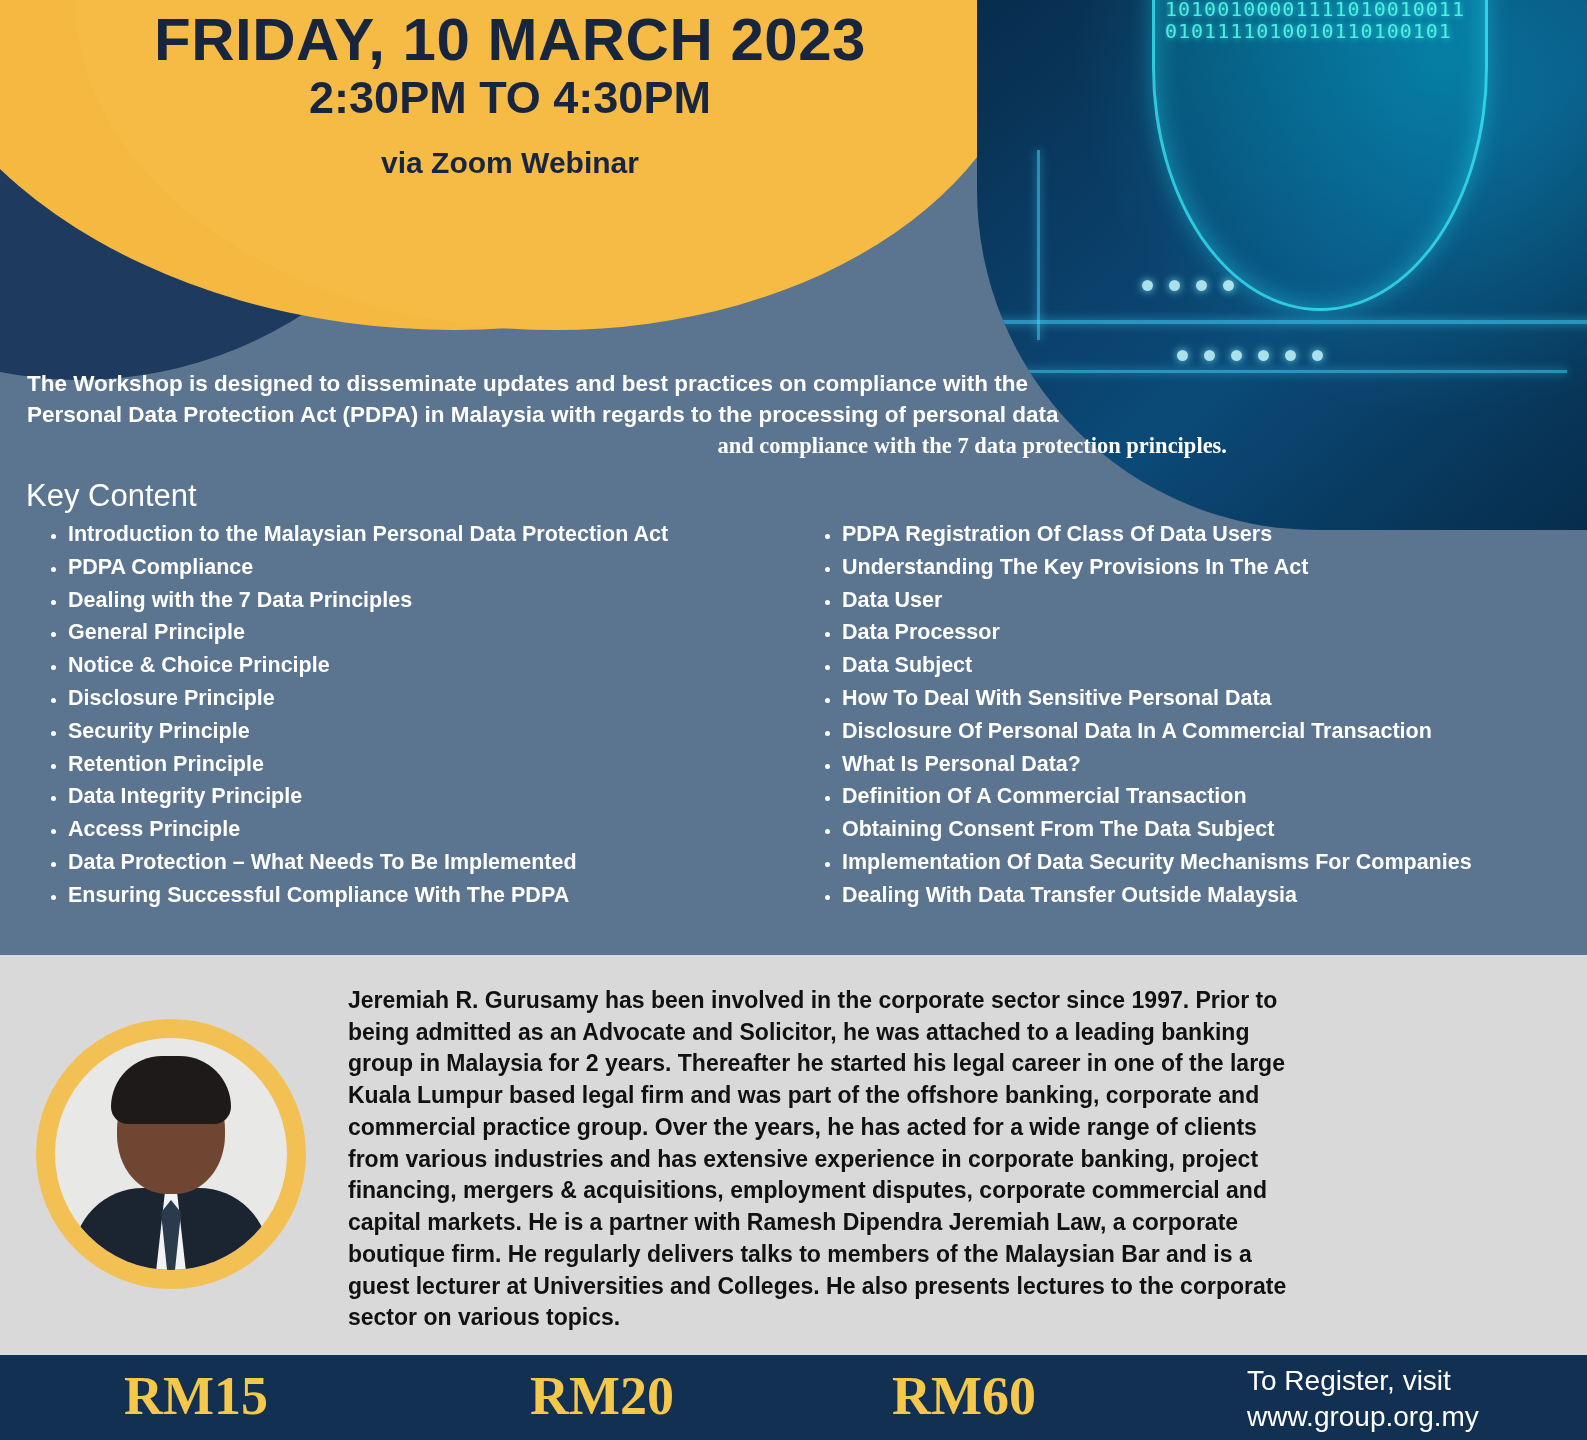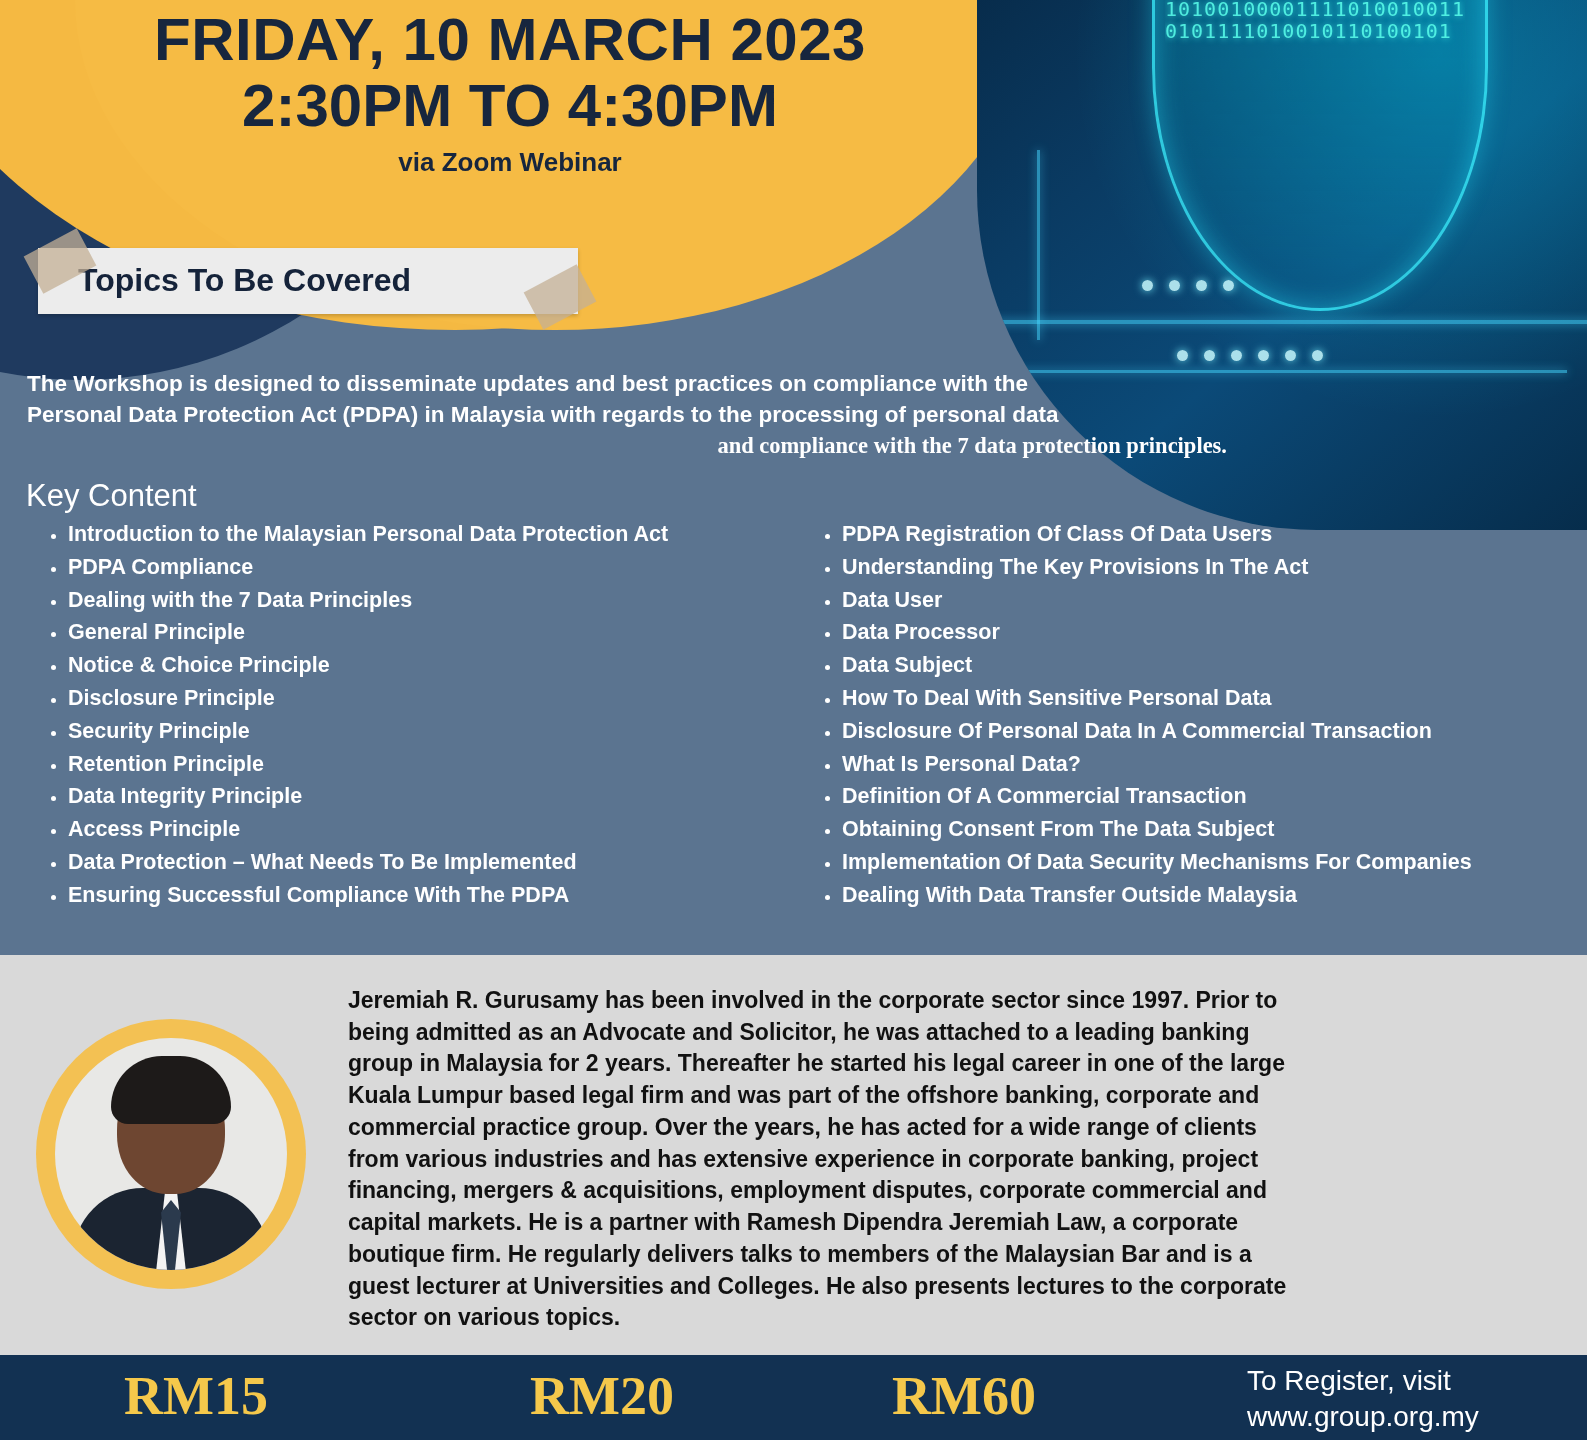--- a/index.html
+++ b/index.html
@@ -120,28 +120,28 @@
     text-align: center;
     color: #17263e;
   }
   .headline .l1 {
     font-size: 60px;
     font-weight: bold;
     letter-spacing: 0.5px;
     line-height: 1.08;
   }
   .headline .l2 {
-    font-size: 60px;
+    font-size: 45px;
     font-weight: bold;
     line-height: 1.1;
   }
   .headline .l3 {
-    font-size: 26px;
-    font-weight: bold;
-    margin-top: 8px;
+    font-size: 30px;
+    font-weight: bold;
+    margin-top: 24px;
   }
 
   
   .banner-wrap {
     position: absolute;
     left: 30px;
     top: 240px;
     width: 560px;
     height: 82px;
   }
@@ -351,27 +351,20 @@
         <i></i>
     </div>
   </div>
 
   <div class="headline">
     <div class="l1">FRIDAY, 10 MARCH 2023</div>
     <div class="l2">2:30PM TO 4:30PM</div>
     <div class="l3">via Zoom Webinar</div>
   </div>
 
-  <div class="banner-wrap">
-    <div class="banner">
-      <span>Topics To Be Covered</span>
-    </div>
-    <div class="tape l"></div>
-    <div class="tape r"></div>
-  </div>
 
   <div class="intro">
     <div>The Workshop is designed to disseminate updates and best practices on compliance with the</div>
     <div>Personal Data Protection Act (PDPA) in Malaysia with regards to the processing of personal data</div>
     <div class="last">and compliance with the 7 data protection principles.</div>
   </div>
 
   <div class="key-title">Key Content</div>
   <div class="cols">
     <div class="col">

